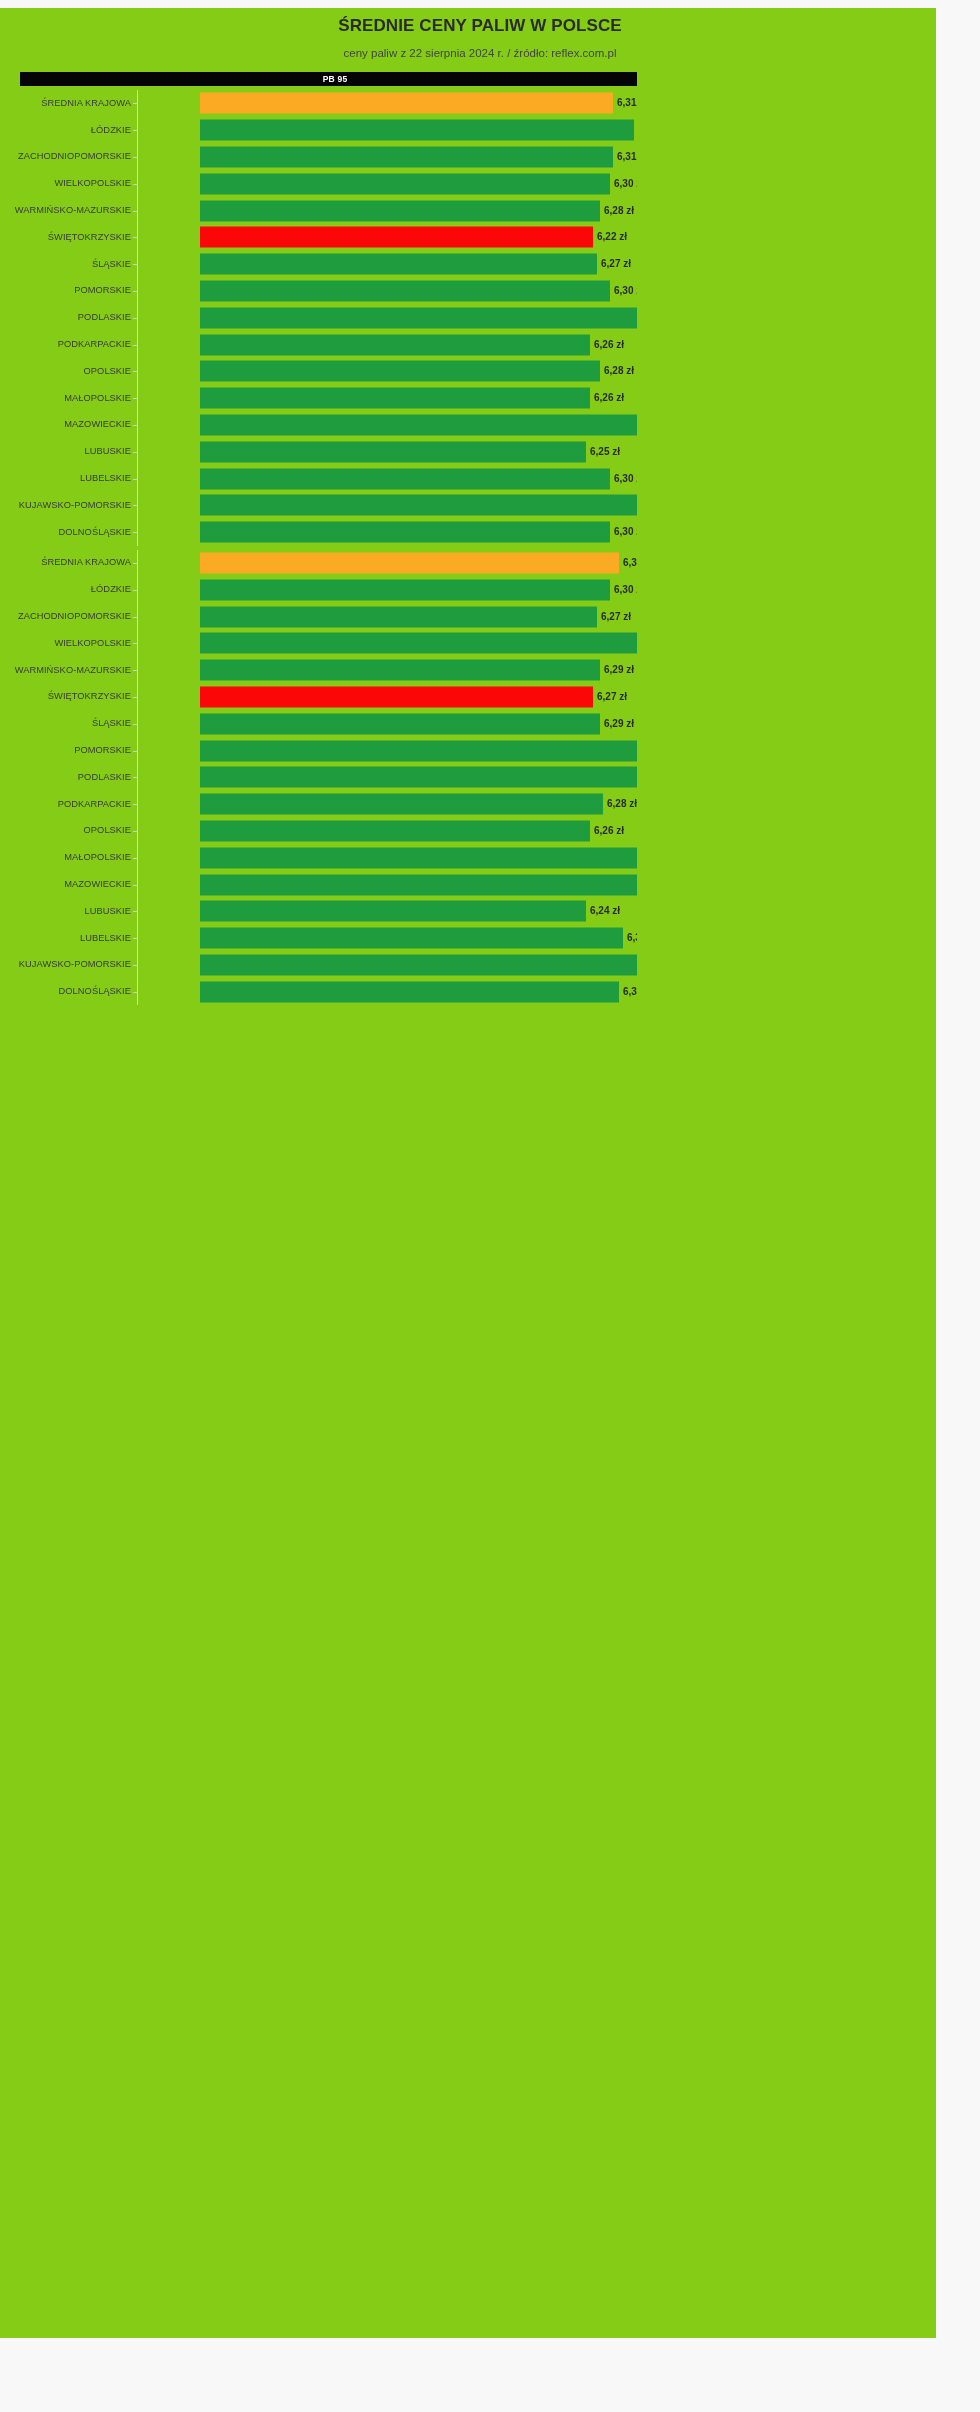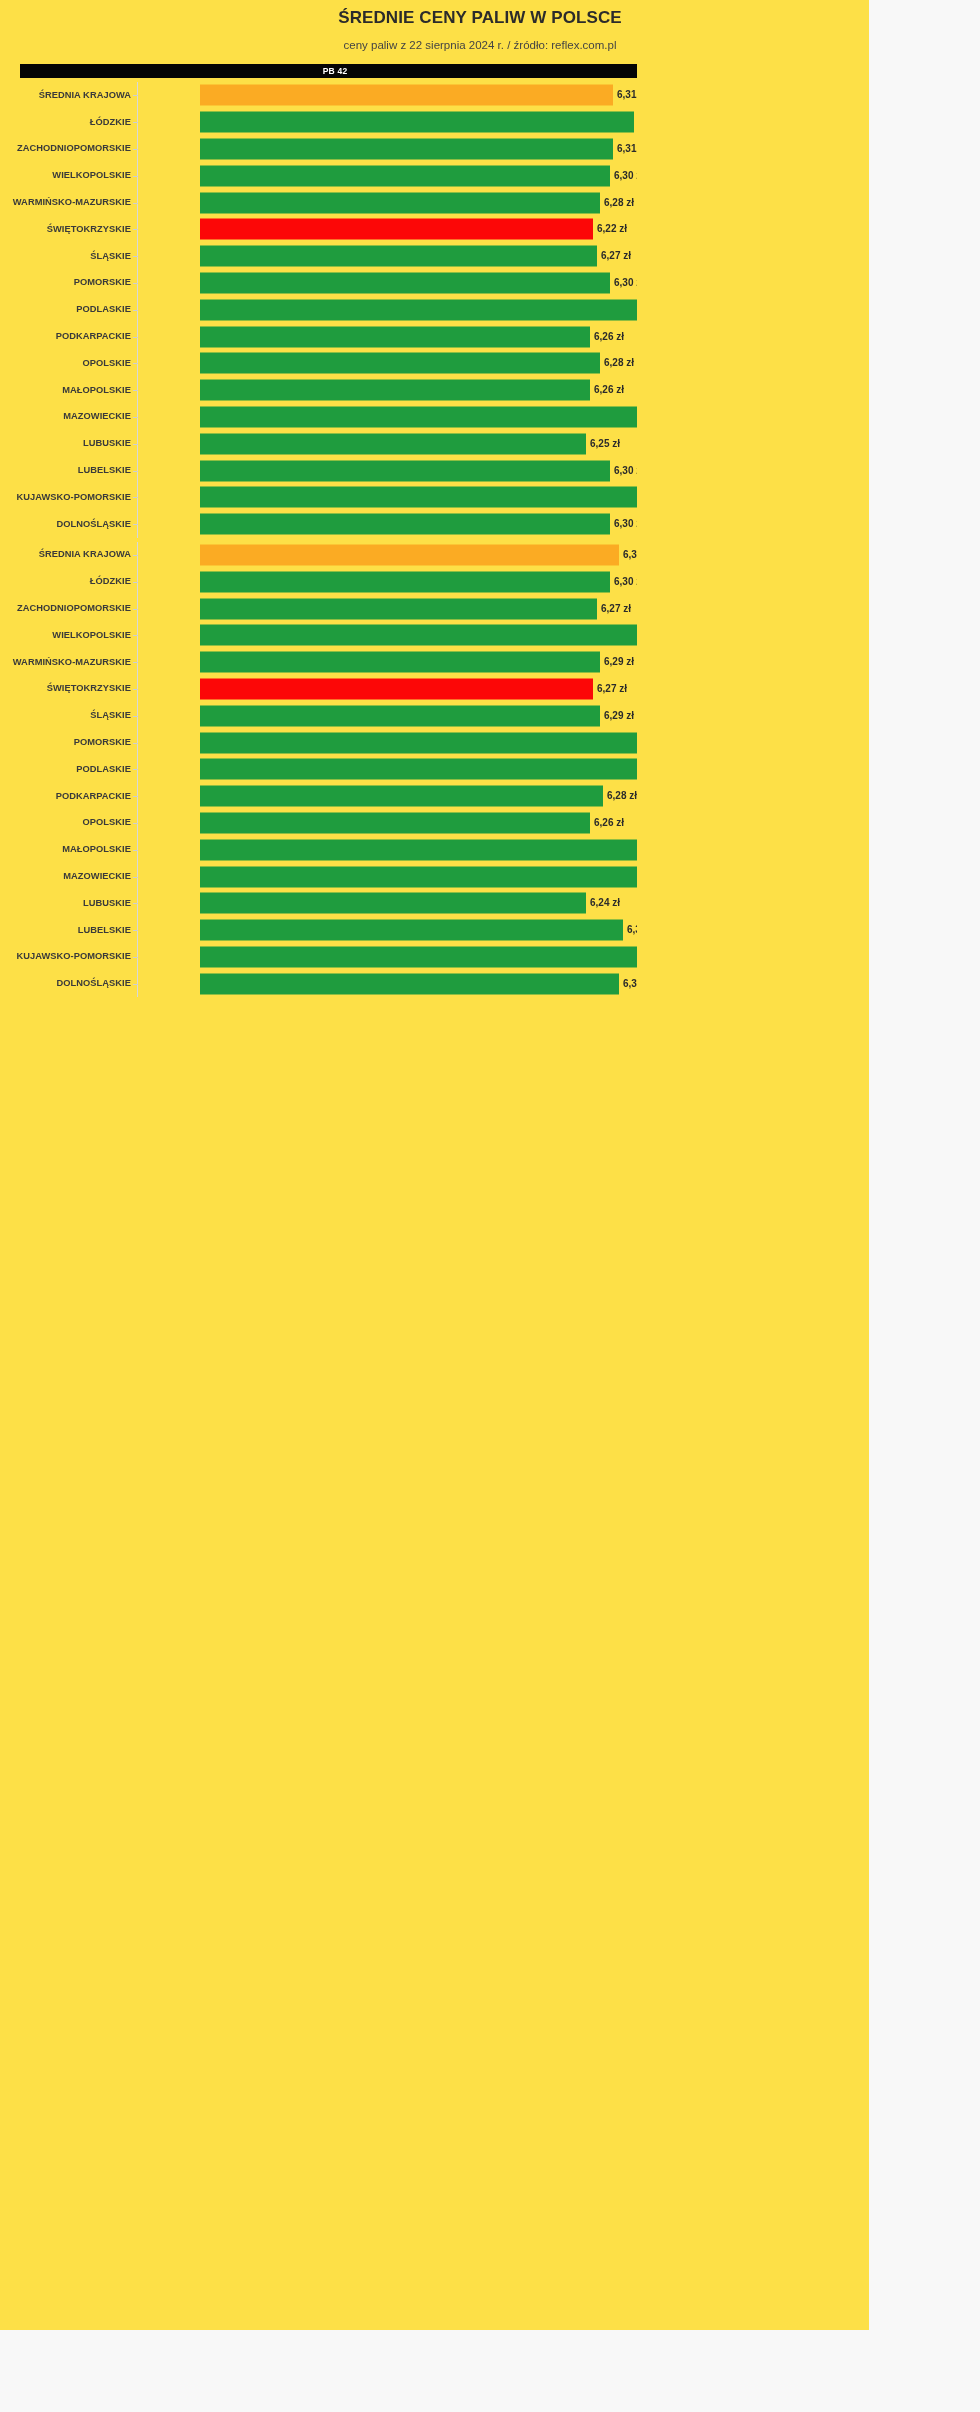--- a/index.html
+++ b/index.html
@@ -4,23 +4,23 @@
 <style>
   html,body{margin:0;padding:0;}
   body{
     width:980px;height:2412px;
     background:#f8f8f8;
     font-family:"Liberation Sans", sans-serif;
     overflow:hidden;
   }
   
   #page{
-    position:absolute;left:0;top:0;
-    width:869px;height:2330px;
-    background:#fde047;
+    position:absolute;left:0;top:8px;
+    width:936px;height:2330px;
+    background:#84cc16;
     overflow:hidden;
   }
   
   #clip{
     position:absolute;left:0;top:0;
     width:637px;
     height:2330px;
     overflow:hidden;
   }
   #infographic{
@@ -58,21 +58,21 @@
   .rows{padding-top:4px;}
   .row{
     position:relative;
     height:26.8px;
     display:flex;align-items:center;
   }
   .rowlabel{
     width:131px;
     text-align:right;
     font-size:9.3px;
-    font-weight:bold;
+    font-weight:normal;
     color:#3a3a3a;
     letter-spacing:.05px;
     white-space:nowrap;
     line-height:11px;
   }
   .axis{
     position:absolute;left:137px;top:0;bottom:0;
     width:1px;background:#d8d8d8;
   }
   .tick{
@@ -106,21 +106,21 @@
   <div id="clip">
     <div id="infographic">
 
       <div class="hdr">
         <div class="title">ŚREDNIE CENY PALIW W POLSCE</div>
         <div class="subtitle">ceny paliw z 22 sierpnia 2024 r. / źródło: reflex.com.pl</div>
       </div>
 
       <div id="panels">
           <div class="band">
-            <span>PB 42</span>
+            <span>PB 95</span>
           </div>
           <div class="rows">
             <div class="row">
               <div class="rowlabel">ŚREDNIA KRAJOWA</div>
               <div class="axis"></div>
               <div class="tick"></div>
               <div class="track">
                 <div class="bar orange" style="width: 413px;"></div>
                 <div class="val" style="left: 413px;">6,31 zł</div>
               </div>

